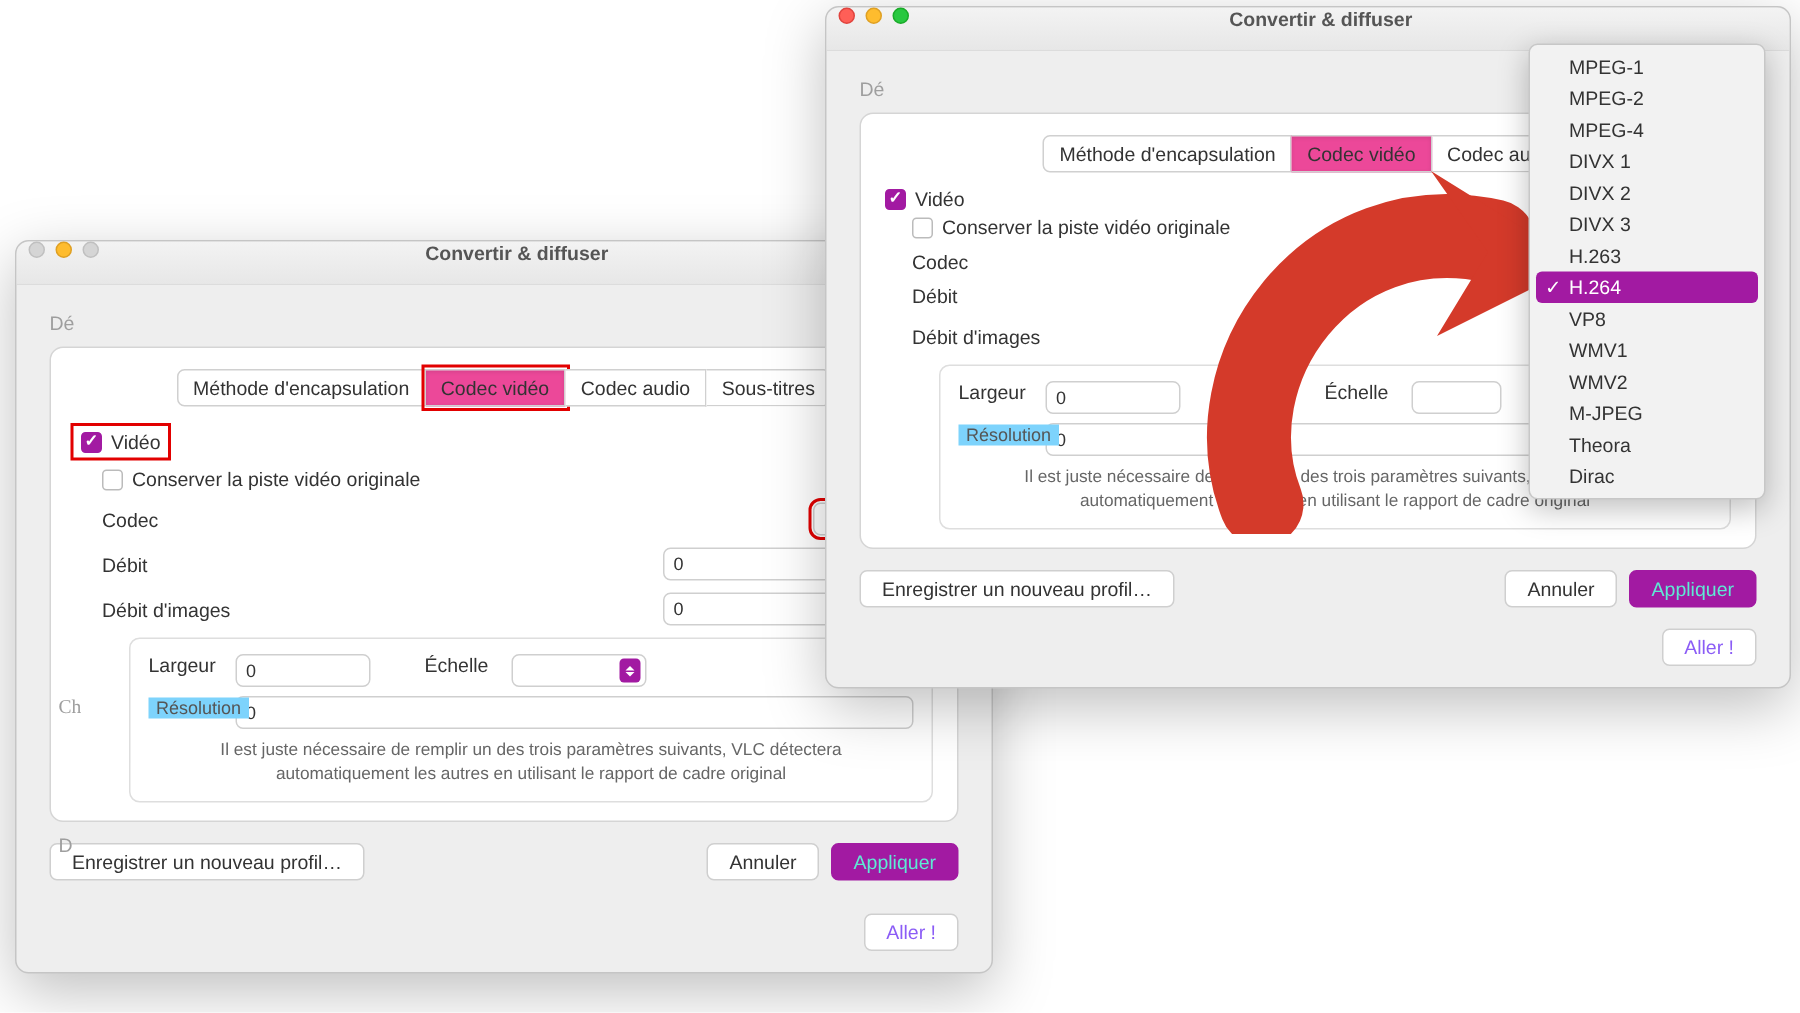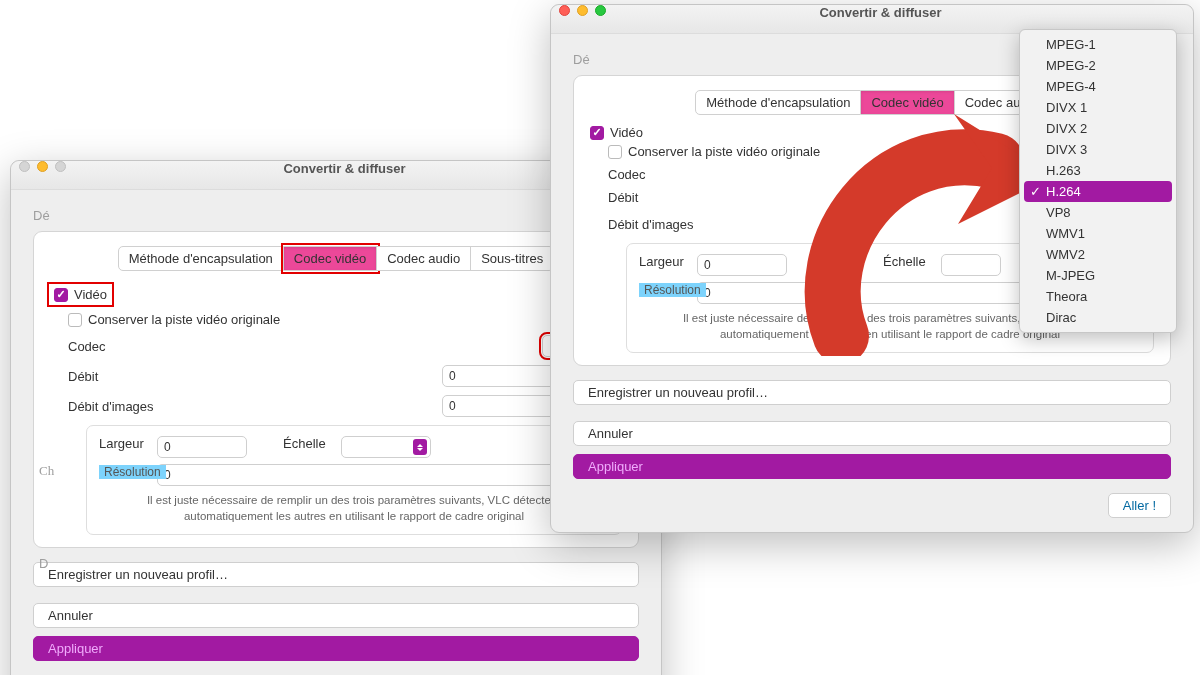--- a/index.html
+++ b/index.html
@@ -57,27 +57,27 @@
   .text-input { flex: 1; background: #fff; border: 1px solid #cfcfcf; border-radius: 5px; height: 22px; padding: 0 6px; font-size: 12px; display: flex; align-items: center; }
   .num-input { width: 90px; }
   
   .res-group { border: 1px solid #dedede; border-radius: 7px; margin: 6px 0 0 36px; padding: 10px 12px; position: relative; }
   .res-group .legend { position: absolute; top: -9px; left: 12px; background: #7dd3fc; padding: 0 5px; font-size: 12px; color: #555; margin-top: 48px; }
   .res-row { display:flex; gap: 36px; margin-bottom:6px;}
   .res-pair { display:flex; align-items:flex-start; gap:2px; }
   .res-pair .plbl { width: 56px; }
   .res-help { text-align: center; color: #666; font-size: 11.5px; line-height: 1.4; padding: 6px 8px 0; }
   
-  .bottom-row { display: flex; gap: 8px; flex-direction: column; }
+  .bottom-row { display: flex; align-items: center; gap: 8px; }
   .btn { background: #fff; border: 1px solid #cfcfcf; border-radius: 5px; padding: 4px 14px; font-size: 13px; color: #333; }
-  .btn.primary { background: #a21aa2; border-color: #a21aa2; color: #f0abfc; }
+  .btn.primary { background: #a21aa2; border-color: #a21aa2; color: #5eead4; }
   .spacer { flex: 1; }
   
   .go-row { display:flex; justify-content:flex-end; padding: 0 22px 14px; }
-  .btn.disabled { color: #0369a1; }
+  .btn.disabled { color: #8b5cf6; }
   
   .highlight { outline: 2px solid #e20000; outline-offset: 1px; }
   
   
   .codec-menu {
     position: absolute;
     right: 16px; top: 24px;
     width: 158px;
     background: #f2f2f2;
     border: 1px solid #c7c7c7;

